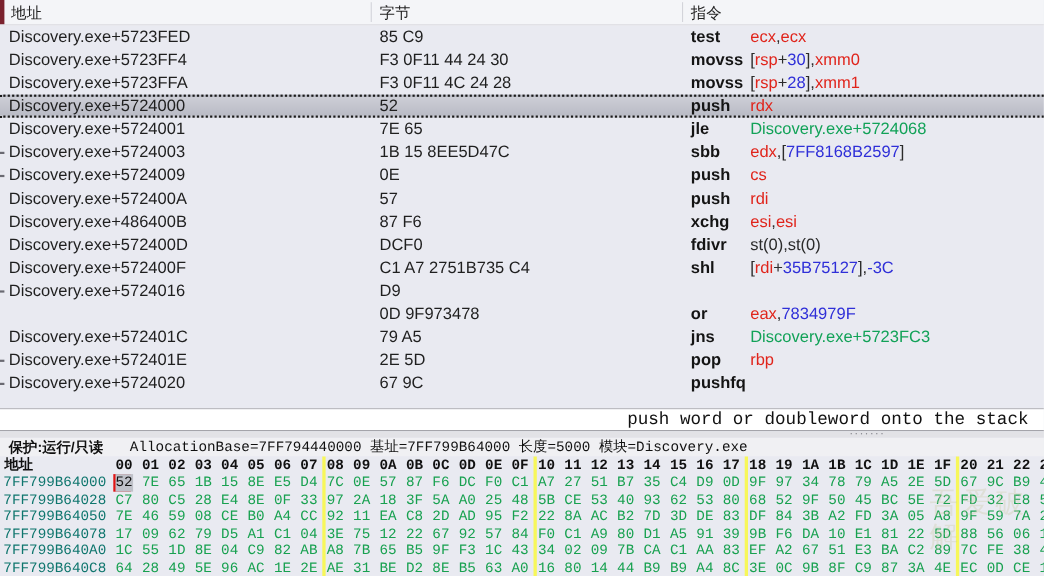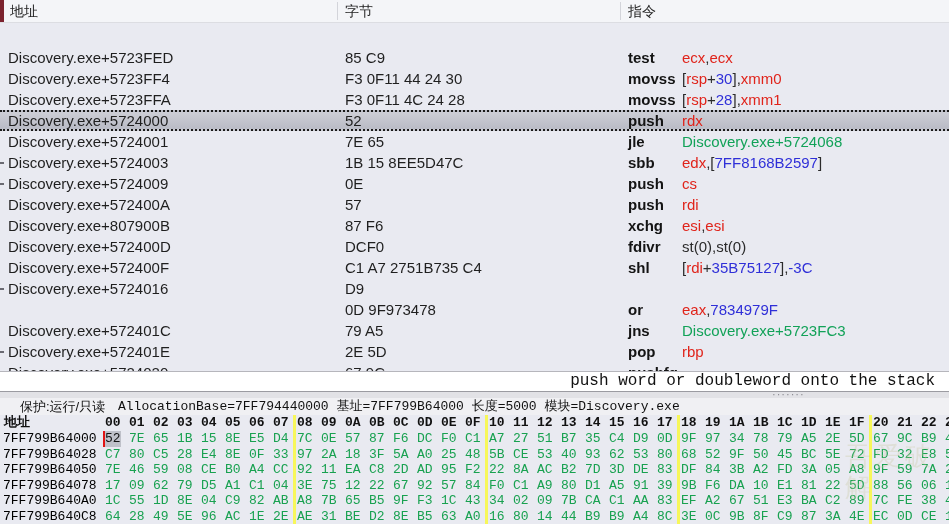--- a/index.html
+++ b/index.html
@@ -13,21 +13,21 @@
     position:absolute; left:0; top:0; width:949px; height:22px;
     background:#f4f5f8; border-bottom:1px solid #dcdde2; color:#222;
     font-size:14px; line-height:22px;
   }
   .dheader .accent{position:absolute;left:0;top:0;width:4px;height:22px;background:var(--c-accent);}
   .dheader .h-addr{position:absolute;left:10px;}
   .dheader .h-bytes{position:absolute;left:345px;}
   .dheader .h-instr{position:absolute;left:628px;}
   .dheader .vsep1{position:absolute;left:337px;top:2px;height:18px;border-left:1px solid #d3d4da;}
   .dheader .vsep2{position:absolute;left:620px;top:2px;height:18px;border-left:1px solid #d3d4da;}
-  .drows{position:absolute;left:0;top:23px;width:949px;height:348px;overflow:hidden;margin-top:24px;}
+  .drows{position:absolute;left:0;top:23px;width:949px;height:348px;overflow:hidden;}
   .drow{position:relative;width:949px;height:21px;font-size:15px;line-height:21px;color:#1f1f1f;}
   .drow.sel{
     background:linear-gradient(#cdced6,#b9bbc5);
     border-top:2px dotted #1a1a1a;border-bottom:2px dotted #1a1a1a;
     height:17px;line-height:17px;
   }
   .c-addr{position:absolute;left:8px;white-space:nowrap;}
   .c-bytes{position:absolute;left:345px;white-space:nowrap;}
   .c-mn{position:absolute;left:628px;font-weight:bold;color:#141414;white-space:nowrap;}
   .c-ops{position:absolute;left:682px;white-space:nowrap;}
@@ -45,30 +45,30 @@
   }
   .statusbar span{margin-right:14px;}
   
   .splitter{position:absolute;left:0;top:392px;width:949px;height:6px;background:#e2e2e6;}
   .grip{position:absolute;left:772px;top:-4px;color:#8a8a90;font-size:11px;letter-spacing:1px;}
   
   .infobar{
     position:absolute;left:0;top:398px;width:949px;height:17px;background:#f0f0f3;
     font-size:13px;line-height:17px;color:#101010;white-space:nowrap;
   }
-  .infobar .prot{position:absolute;left:20px;font-weight:normal;}
+  .infobar .prot{position:absolute;left:8px;font-weight:bold;}
   .infobar .det{position:absolute;left:118px;font-family:"Liberation Mono",monospace;font-weight:normal;}
   
   .hexwrap{position:absolute;left:0;top:415px;width:969px;height:109px;background:#e9eaf1;
     font-family:"Liberation Mono",monospace;font-size:13px;}
   .hexheader{position:relative;height:16px;line-height:16px;color:#111;font-weight:bold;white-space:nowrap;}
   .hexaddrlabel{display:inline-block;width:105px;padding-left:4px;box-sizing:border-box;}
   .hcell{display:inline-block;width:24px;}
   .hexrow{position:relative;height:15.5px;line-height:15.5px;white-space:nowrap;}
-  .haddr{display:inline-block;width:105px;padding-left:3px;box-sizing:border-box;color:#000000;}
+  .haddr{display:inline-block;width:105px;padding-left:3px;box-sizing:border-box;color:#0f766e;}
   .hbyte{display:inline-block;width:24px;color:var(--c-byte);}
   .hbyte .in{display:inline-block;}
   .hbyte.sel .in{background:var(--c-selbg);color:#121212;box-shadow:-2px 0 0 var(--c-caret);}
   .ysep{position:absolute;top:0;width:3px;height:109px;background:var(--c-yellow);}
   .watermark{
     position:absolute;left:845px;top:28px;width:90px;color:#c9c9a2;opacity:.32;
     font-size:26px;line-height:31px;letter-spacing:4px;z-index:5;pointer-events:none;
   }
 </style>
 </head>
@@ -128,21 +128,21 @@
         <span class="c-mn">push</span>
         <span class="c-ops"><span class="seg-r">cs</span></span>
       </div>
       <div class="drow">
         <span class="c-addr">Discovery.exe+572400A</span>
         <span class="c-bytes">57</span>
         <span class="c-mn">push</span>
         <span class="c-ops"><span class="seg-r">rdi</span></span>
       </div>
       <div class="drow">
-        <span class="c-addr">Discovery.exe+807900B</span>
+        <span class="c-addr">Discovery.exe+486400B</span>
         <span class="c-bytes">87 F6</span>
         <span class="c-mn">xchg</span>
         <span class="c-ops"><span class="seg-r">esi</span><span class="seg-s">,</span><span class="seg-r">esi</span></span>
       </div>
       <div class="drow">
         <span class="c-addr">Discovery.exe+572400D</span>
         <span class="c-bytes">DCF0</span>
         <span class="c-mn">fdivr</span>
         <span class="c-ops"><span class="seg-s">st(0),st(0)</span></span>
       </div>

